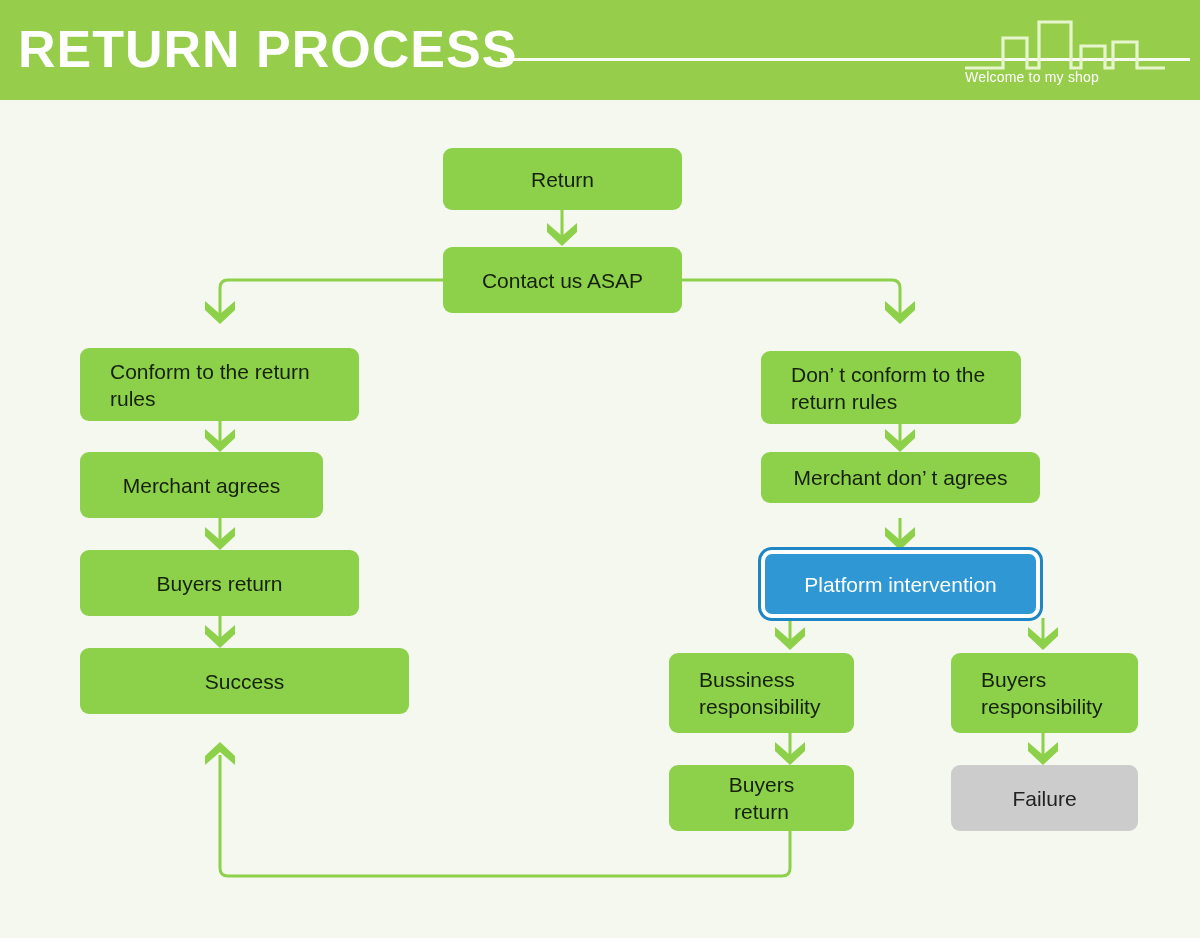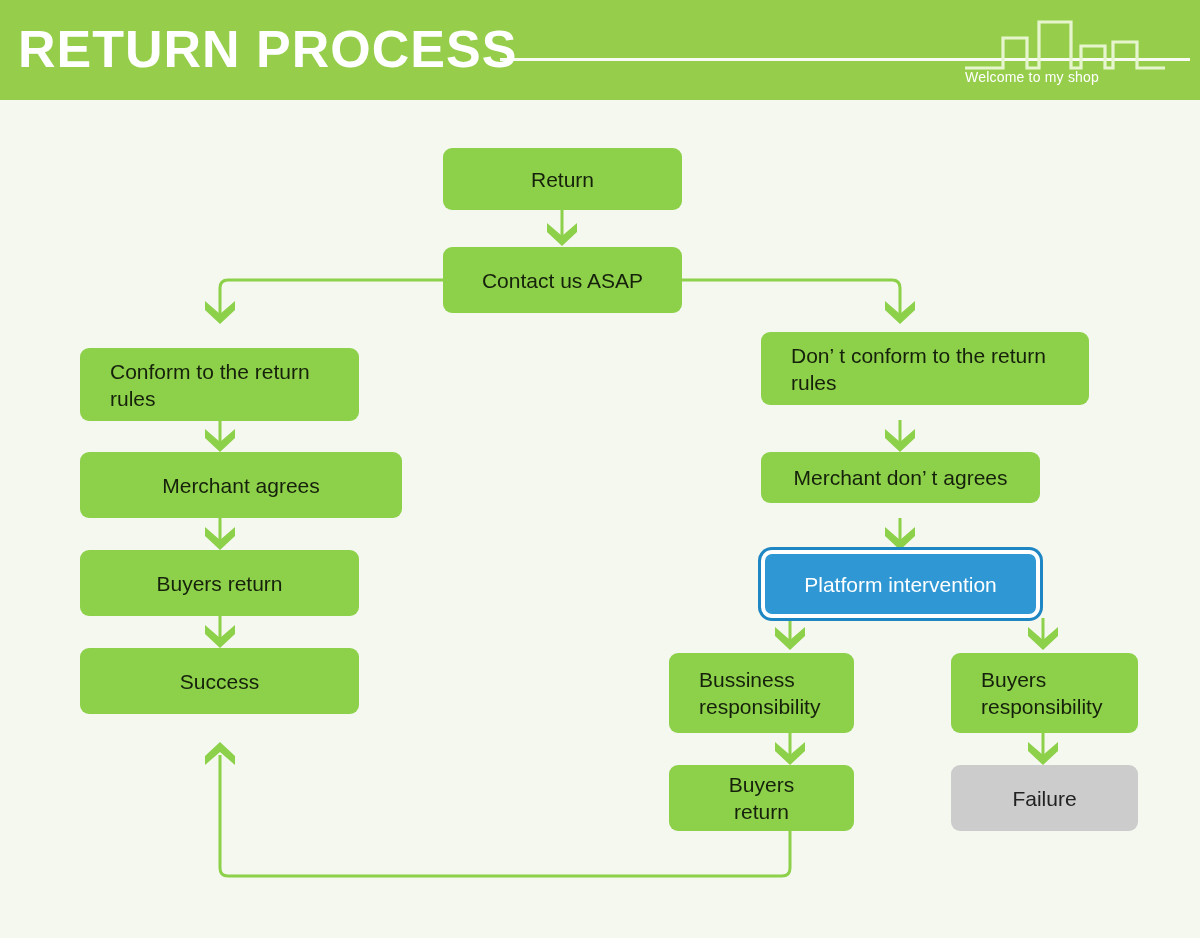--- a/index.html
+++ b/index.html
@@ -185,33 +185,33 @@
     </div>
 
     <div class="node left" style="left:80px; top:248px; width:279px; height:73px;">
       <span class="label">Conform to the return rules</span>
     </div>
 
     <div class="node center" style="left:443px; top:147px; width:239px; height:66px;">
       <span class="label">Contact us ASAP</span>
     </div>
 
-    <div class="node center" style="left:80px; top:352px; width:322px; height:66px;">
+    <div class="node center" style="left:80px; top:352px; width:243px; height:66px;">
       <span class="label">Merchant agrees</span>
     </div>
 
     <div class="node center" style="left:80px; top:450px; width:279px; height:66px;">
       <span class="label">Buyers return</span>
     </div>
 
-    <div class="node center" style="left:80px; top:548px; width:279px; height:66px;">
+    <div class="node center" style="left:80px; top:548px; width:329px; height:66px;">
       <span class="label">Success</span>
     </div>
 
-    <div class="node left" style="left:761px; top:232px; width:328px; height:73px;">
+    <div class="node left" style="left:761px; top:251px; width:260px; height:73px;">
       <span class="label">Don’ t conform to the return rules</span>
     </div>
 
     <div class="node center" style="left:761px; top:352px; width:279px; height:51px;">
       <span class="label">Merchant don’ t agrees</span>
     </div>
 
     <div class="node center blue" style="left:761px; top:450px; width:279px; height:68px;">
       <span class="label">Platform intervention</span>
     </div>

